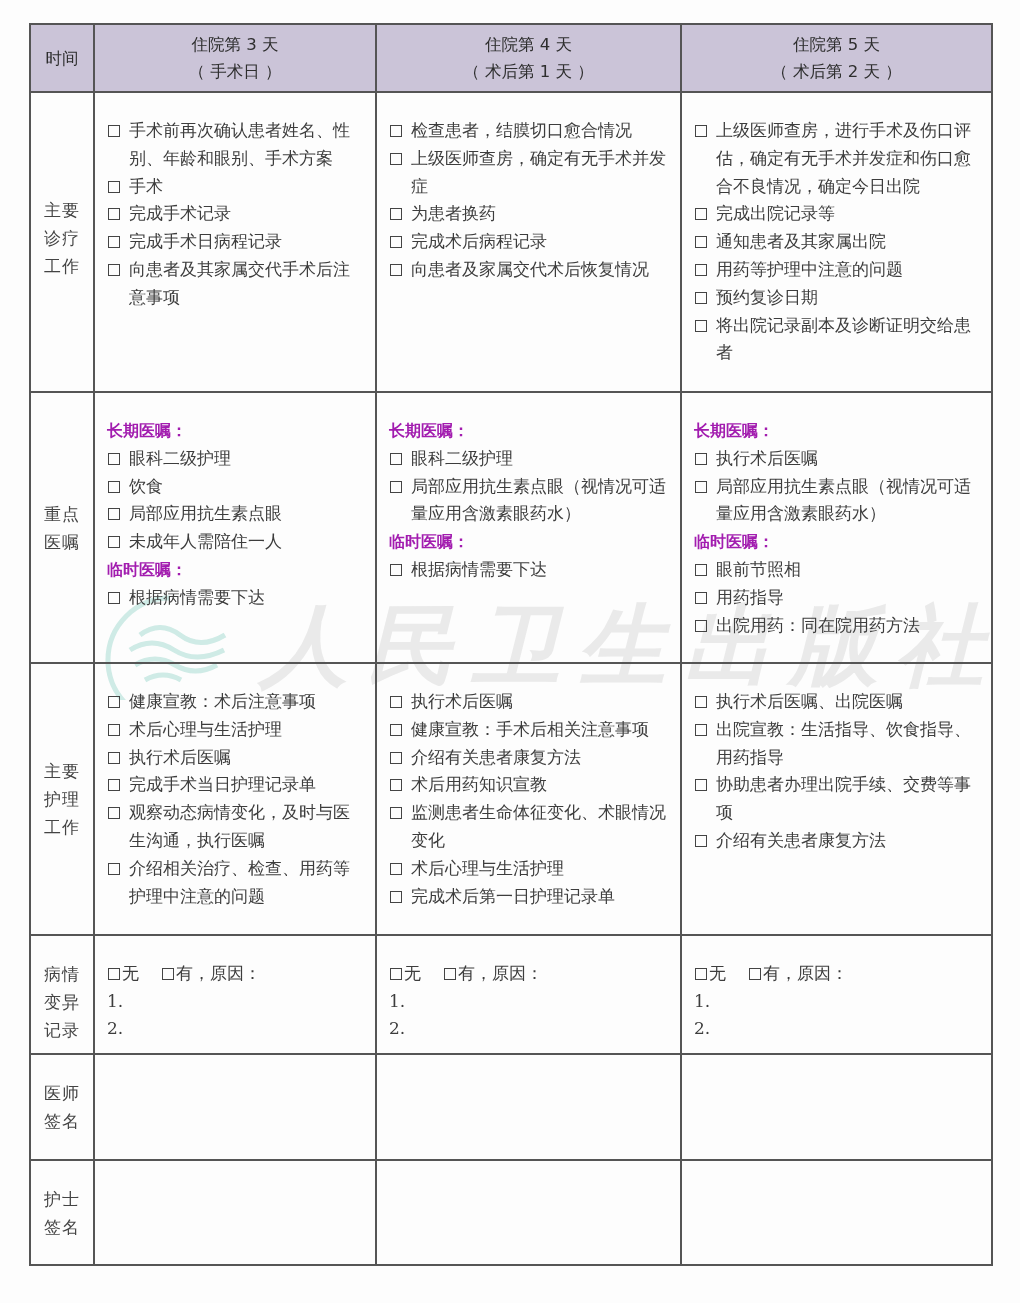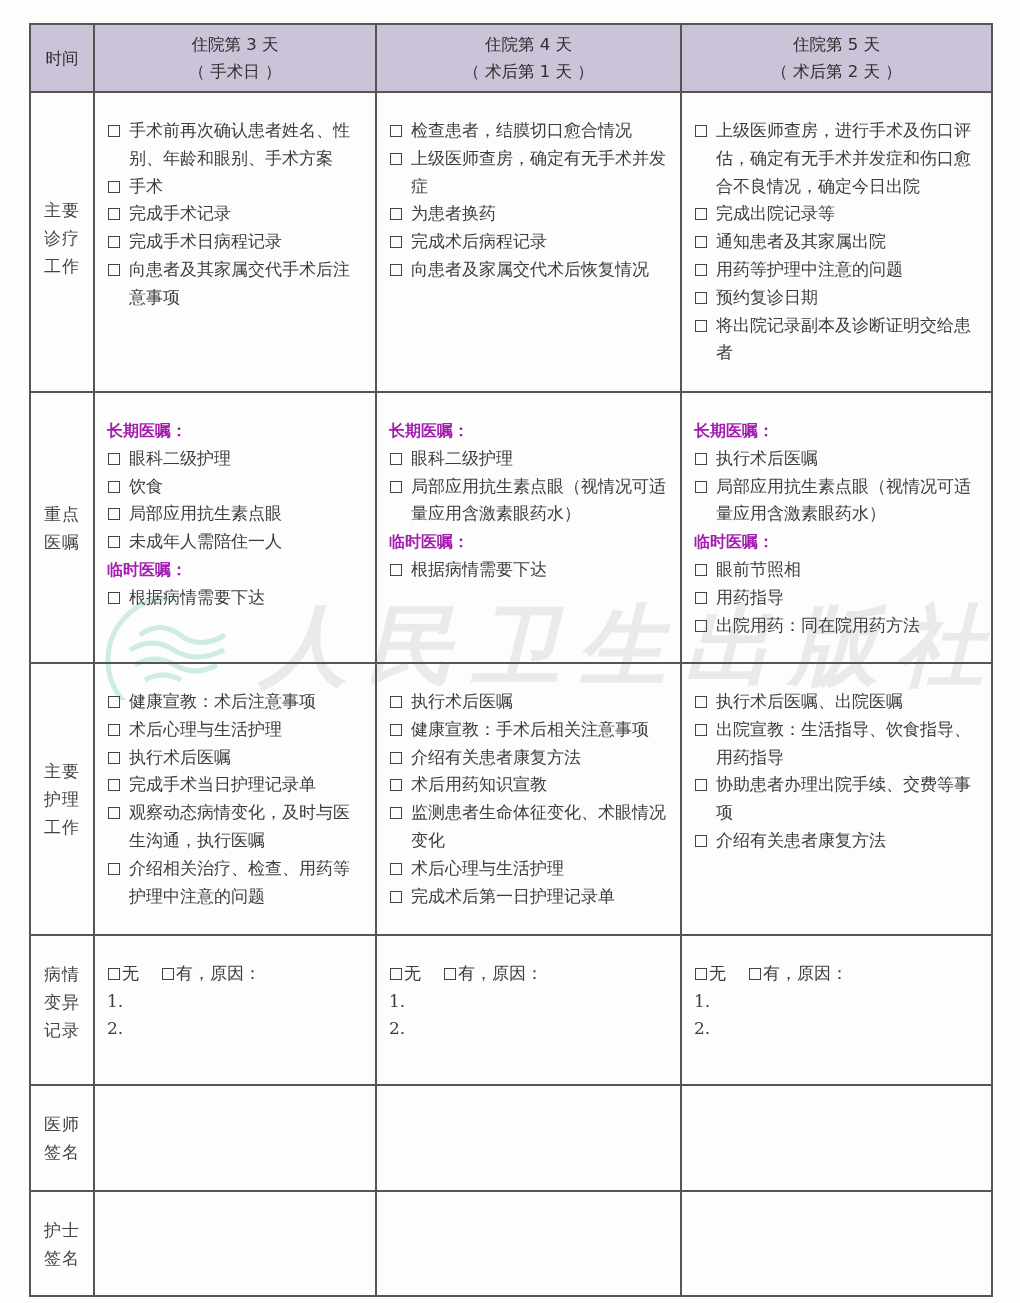--- a/index.html
+++ b/index.html
@@ -321,21 +321,21 @@
             <span class="box"></span>
             <span class="item-text">协助患者办理出院手续、交费等事项</span>
           </div>
           <div class="item">
             <span class="box"></span>
             <span class="item-text">介绍有关患者康复方法</span>
           </div>
         </td>
     </tr>
 
-    <tr style="height:150px">
+    <tr style="height:119px">
       <td class="row-label" style="vertical-align:top !important; padding-top:24px;">
         <span>病情</span>
         <span>变异</span>
         <span>记录</span>
       </td>
       <td class="cell variance">
         <div class="variance-opts">
           <span class="opt">
               <span class="box"></span>
               <span>无</span>

